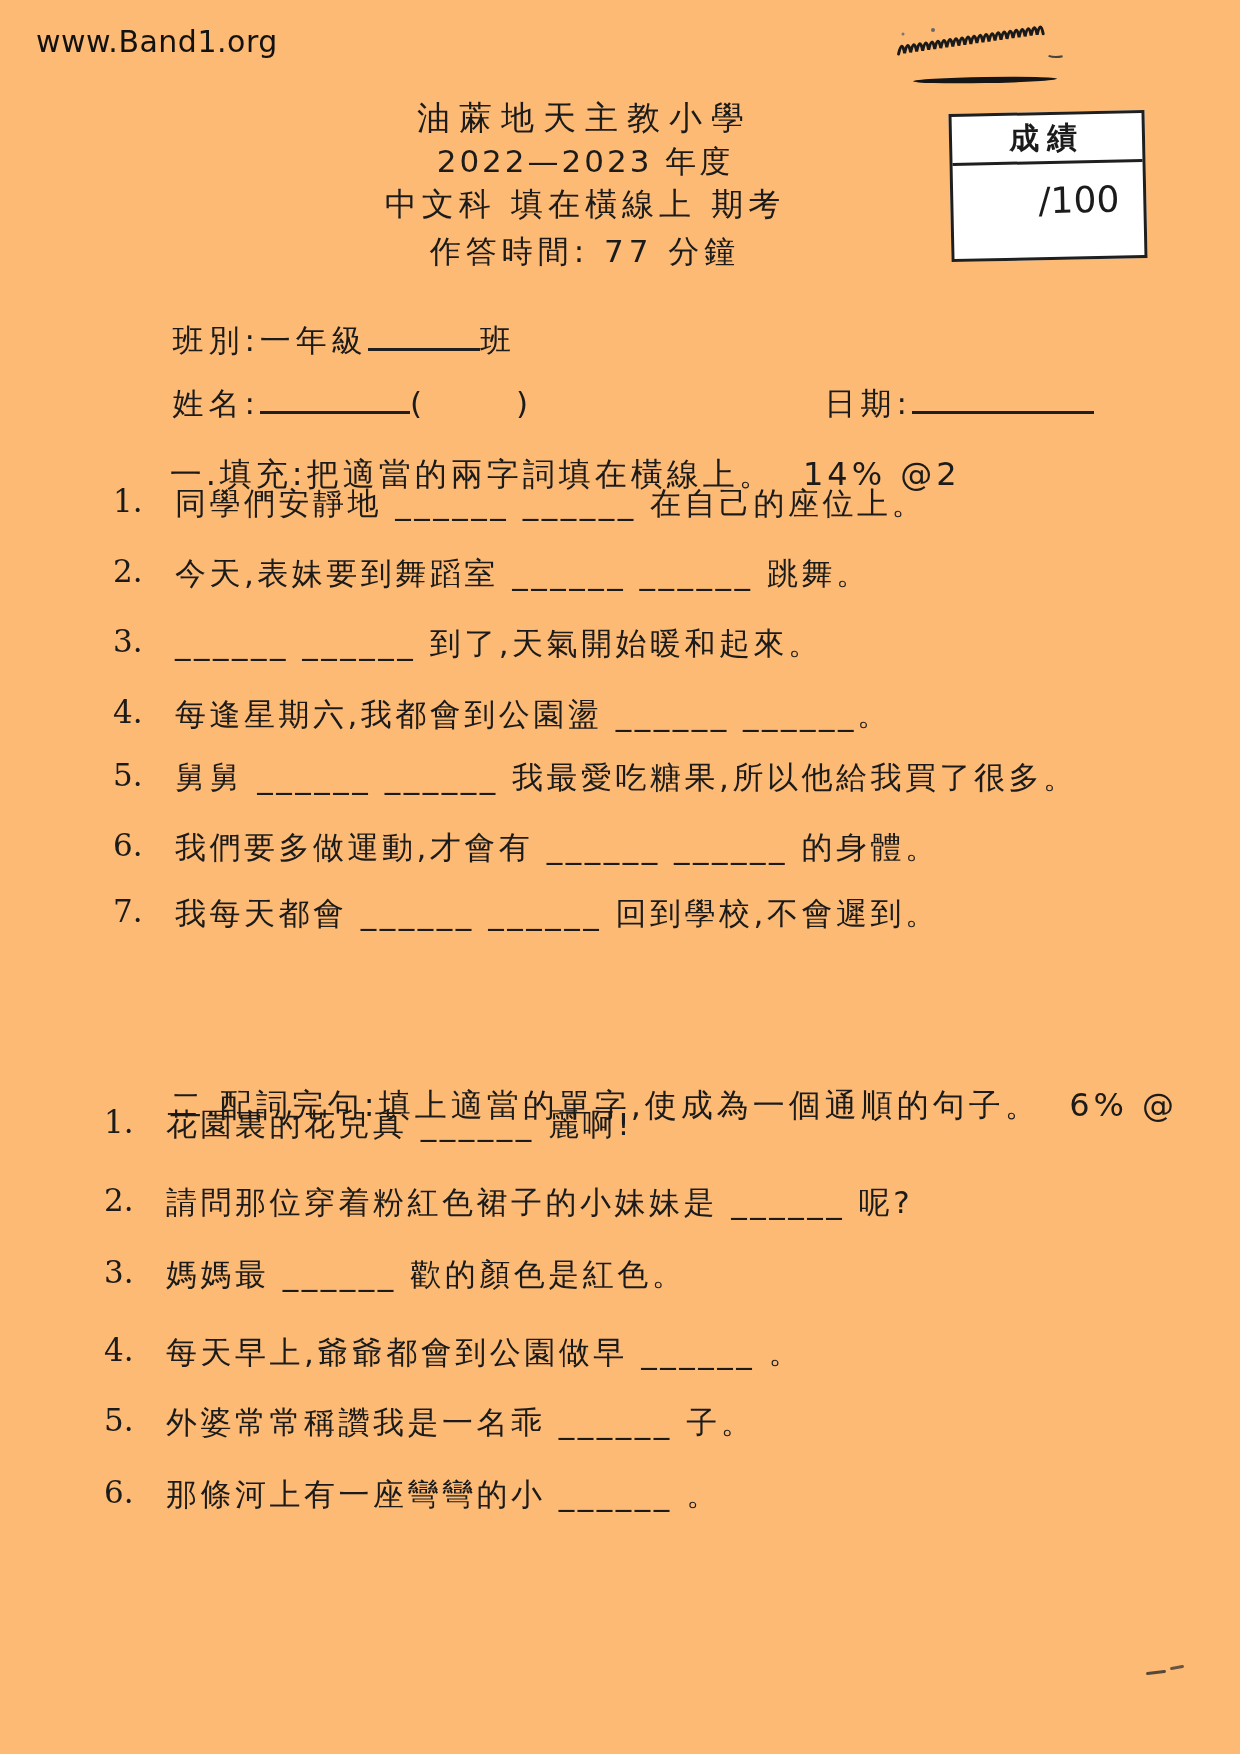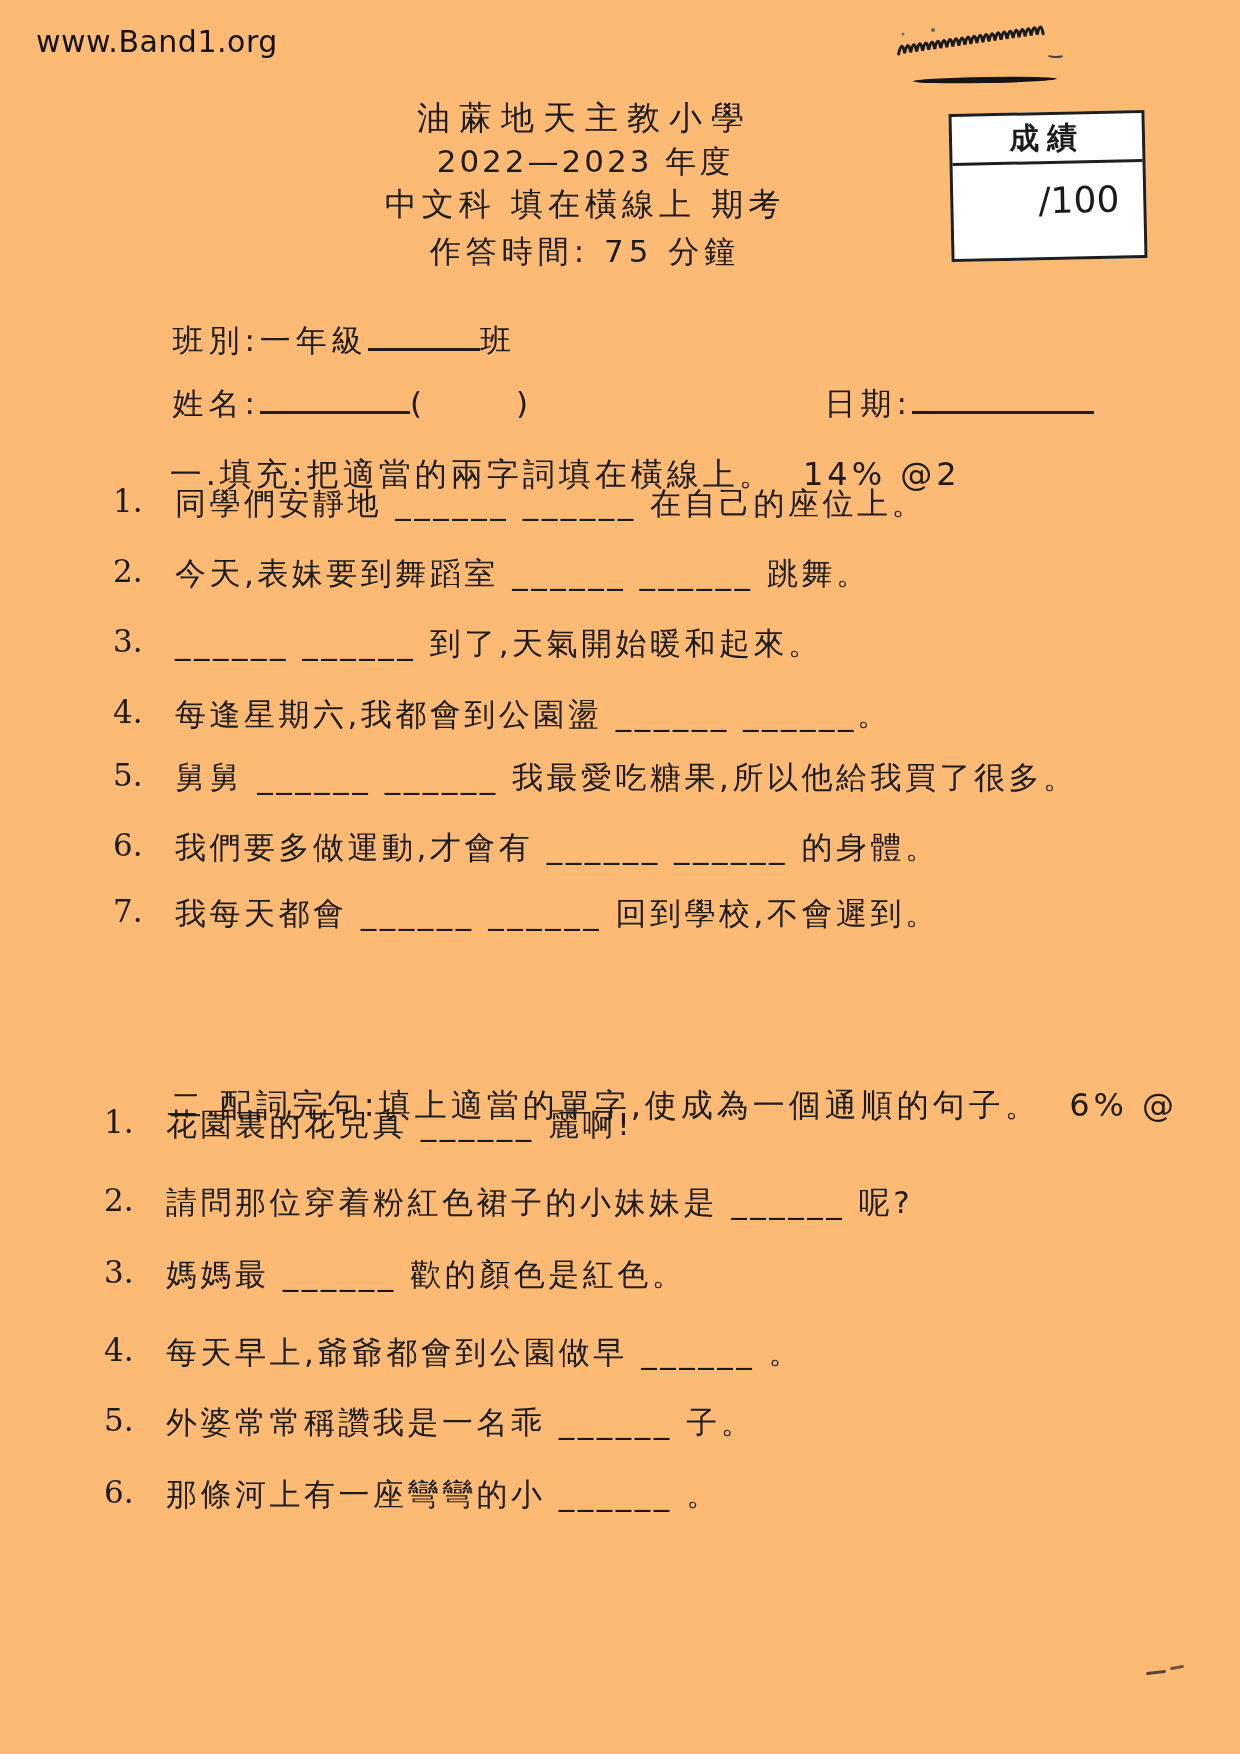--- a/index.html
+++ b/index.html
@@ -73,21 +73,21 @@
   <svg class="abs" style="left:910px; top:72px;" width="160" height="16">
     <g transform="rotate(-1 80 8)">
       <ellipse cx="75" cy="8" rx="72" ry="3" fill="#151515"></ellipse>
     </g>
   </svg>
 
   <div class="abs header">
     <span class="h-line h-school">油蔴地天主教小學</span>
     <span class="h-line h-year">2022—2023 年度</span>
     <span class="h-line h-subject">中文科 填在橫線上 期考</span>
-    <span class="h-line h-time">作答時間: 75 分鐘</span>
+    <span class="h-line h-time">作答時間: 77 分鐘</span>
   </div>
 
   <div class="abs score-box">
     <div class="score-head">成績</div>
     <div class="score-value">/100</div>
   </div>
 
   <div class="abs info" style="left:113px; top:346px;">
     <span>姓名:</span><span class="blank" style="width:150px;"></span><span>(      )</span>
   </div>

